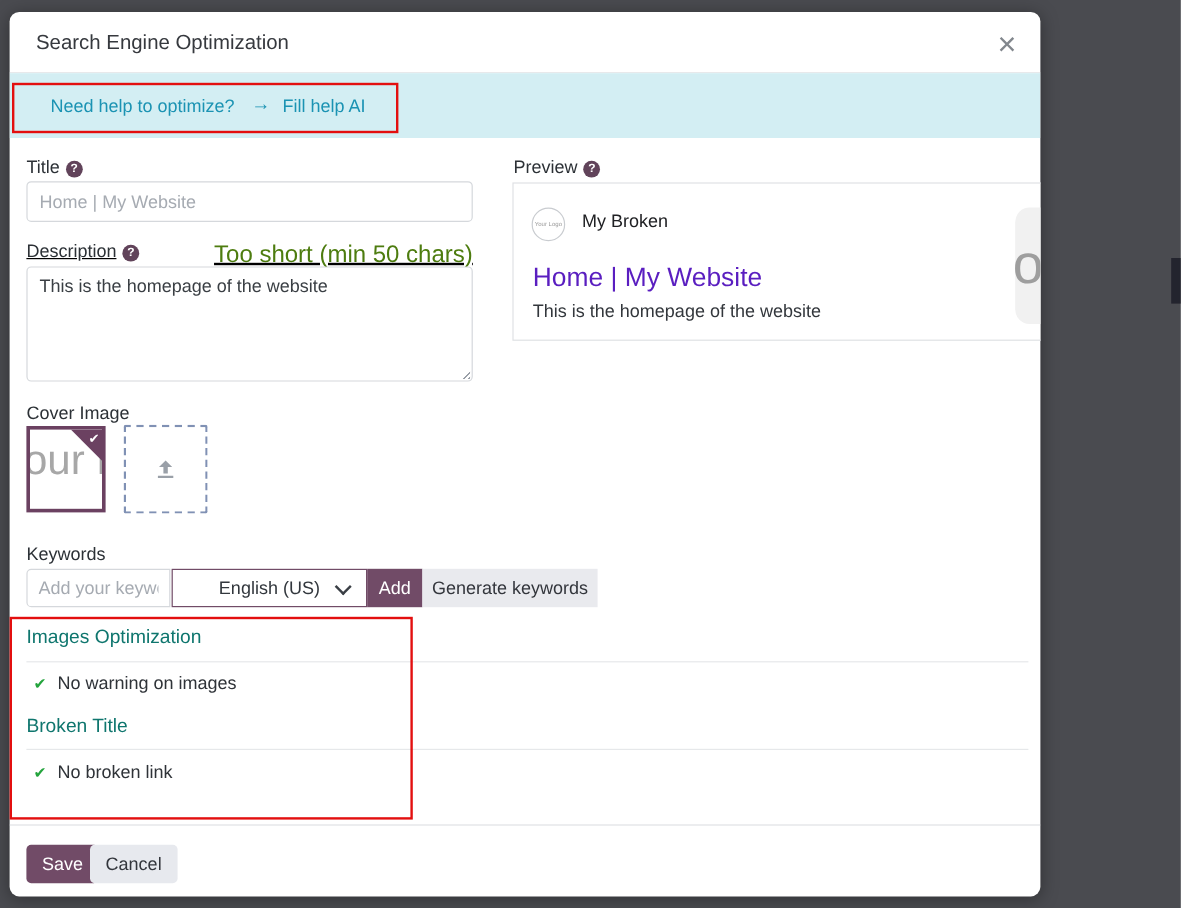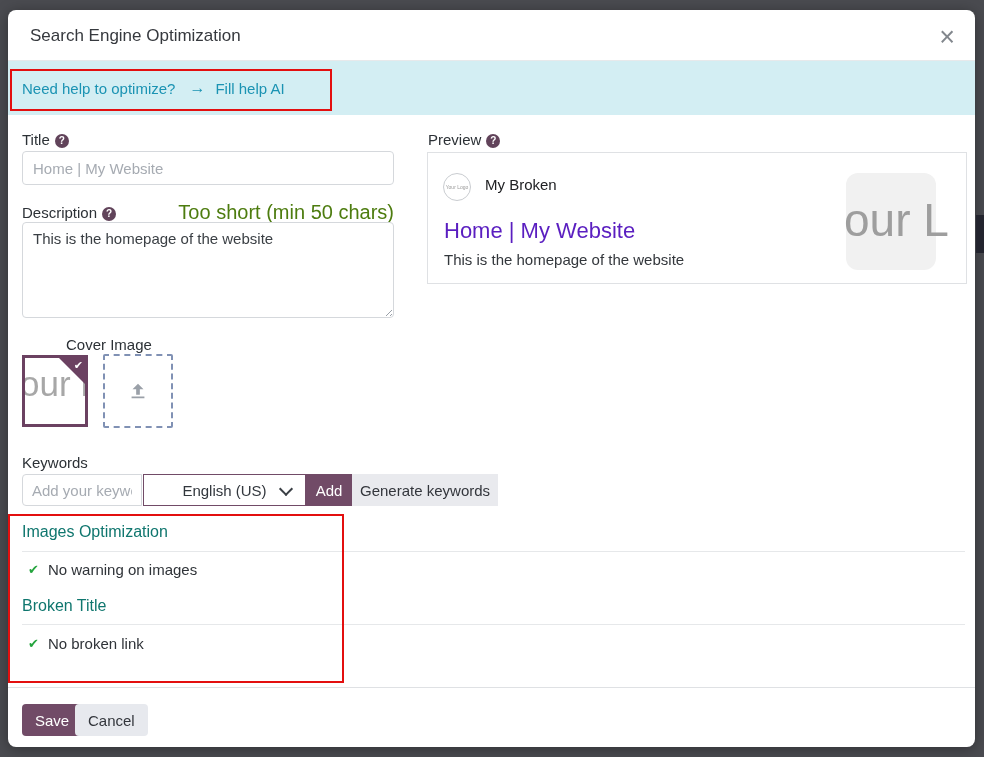--- a/index.html
+++ b/index.html
@@ -3,44 +3,44 @@
 <meta charset="utf-8">
 <style>
   html,body{margin:0;padding:0;}
   body{
     width:984px;height:757px;position:relative;overflow:hidden;
     background:#4a4b50;
     font-family:"Liberation Sans",sans-serif;
     -webkit-font-smoothing:antialiased;
   }
   .modal{
-    position:absolute;left:8px;top:10px;width:967px;height:737px;
+    position:absolute;left:8px;top:10px;width:859px;height:737px;
     background:#fff;border-radius:8px;overflow:hidden;
     box-shadow:0 2px 14px rgba(0,0,0,.35);
   }
   
   .modal-title{position:absolute;left:22px;top:16px;font-size:17px;font-weight:500;color:#36393e;}
   .close-btn{position:absolute;right:14px;top:8px;font-size:27px;color:#82878d;cursor:pointer;line-height:1;padding:6px;font-weight:300;}
   .header-divider{position:absolute;left:0;right:0;top:50px;border-bottom:1px solid #e7e9eb;}
   
-  .banner{position:absolute;left:0;right:0;top:51px;height:54px;background:#d3eef3;display:flex;align-items:center;padding-left:14px;box-sizing:border-box;font-size:15px;color:#1b93b3;}
+  .banner{position:absolute;left:0;right:0;top:51px;height:54px;background:#d3eef3;display:flex;align-items:center;padding-left:34px;box-sizing:border-box;font-size:15px;color:#1b93b3;}
   .banner .arrow{margin:0 10px 0 14px;font-weight:bold;font-size:16px;}
   .banner a{color:#1b93b3;text-decoration:none;cursor:pointer;}
   
   .field-label{font-size:15px;font-weight:500;color:#2c3136;}
   .help-icon{display:inline-block;width:14px;height:14px;border-radius:50%;background:#61435a;color:#fff;font-size:10px;line-height:14px;text-align:center;font-weight:bold;margin-left:5px;vertical-align:1px;}
   
   .lbl-title{position:absolute;left:14px;top:121px;}
   .title-input{position:absolute;left:14px;top:141px;width:372px;height:34px;box-sizing:border-box;border:1px solid #d5d8dc;border-radius:4px;padding:0 10px;font-size:15px;color:#3a3f44;font-family:inherit;outline:none;}
   .title-input::placeholder{color:#a6abb2;}
-  .desc-row{position:absolute;left:14px;top:191px;width:372px;display:flex;justify-content:space-between;align-items:center;}
+  .desc-row{position:absolute;left:14px;top:191px;width:372px;display:flex;justify-content:space-between;align-items:flex-start;text-decoration:underline;}
   .warning-text{font-size:20px;color:#4d7c0f;}
   .desc-area{position:absolute;left:14px;top:212px;width:372px;height:96px;box-sizing:border-box;border:1px solid #d5d8dc;border-radius:4px;padding:7px 10px;font-size:15px;color:#3a3f44;font-family:inherit;resize:none;outline:none;}
   .resize-handle{position:absolute;left:375px;top:297px;width:9px;height:9px;background:repeating-linear-gradient(135deg,transparent 0 2px,#9aa0a8 2px 3px);clip-path:polygon(100% 0,100% 100%,0 100%);}
-  .lbl-cover{position:absolute;left:14px;top:326px;margin-left:44px;}
+  .lbl-cover{position:absolute;left:14px;top:326px;}
   .cover-tile{position:absolute;left:14px;top:345px;width:66px;height:72px;border:3px solid #6b4161;box-sizing:border-box;overflow:hidden;background:#fff;cursor:pointer;}
   .cover-tile .logo-crop{position:absolute;left:-5px;top:6px;font-size:35px;color:#a7a7a7;white-space:nowrap;}
   .tile-corner{position:absolute;top:0;right:0;width:0;height:0;border-top:26px solid #6b4161;border-left:26px solid transparent;}
   .tile-corner-check{position:absolute;top:1px;right:2px;color:#fff;font-size:11px;}
   .upload-tile{position:absolute;left:95px;top:344px;width:70px;height:74px;border:2px dashed #8091b4;box-sizing:border-box;border-radius:2px;display:flex;align-items:center;justify-content:center;cursor:pointer;background:#fff;}
   .lbl-keywords{position:absolute;left:14px;top:444px;}
   .kw-input{position:absolute;left:14px;top:464px;width:120px;height:32px;box-sizing:border-box;border:1px solid #d5d8dc;border-radius:4px 0 0 4px;padding:0 9px;font-size:15px;color:#3a3f44;font-family:inherit;outline:none;}
   .kw-input::placeholder{color:#a6abb2;}
   .lang-select{position:absolute;left:135px;top:464px;width:163px;height:32px;box-sizing:border-box;border:1px solid #714B67;background:#fff;display:flex;align-items:center;justify-content:center;font-size:15px;color:#32373d;cursor:pointer;}
   .chevron-down{width:8px;height:8px;border-right:2px solid #3a3f45;border-bottom:2px solid #3a3f45;transform:rotate(45deg);position:absolute;right:14px;top:9px;}

